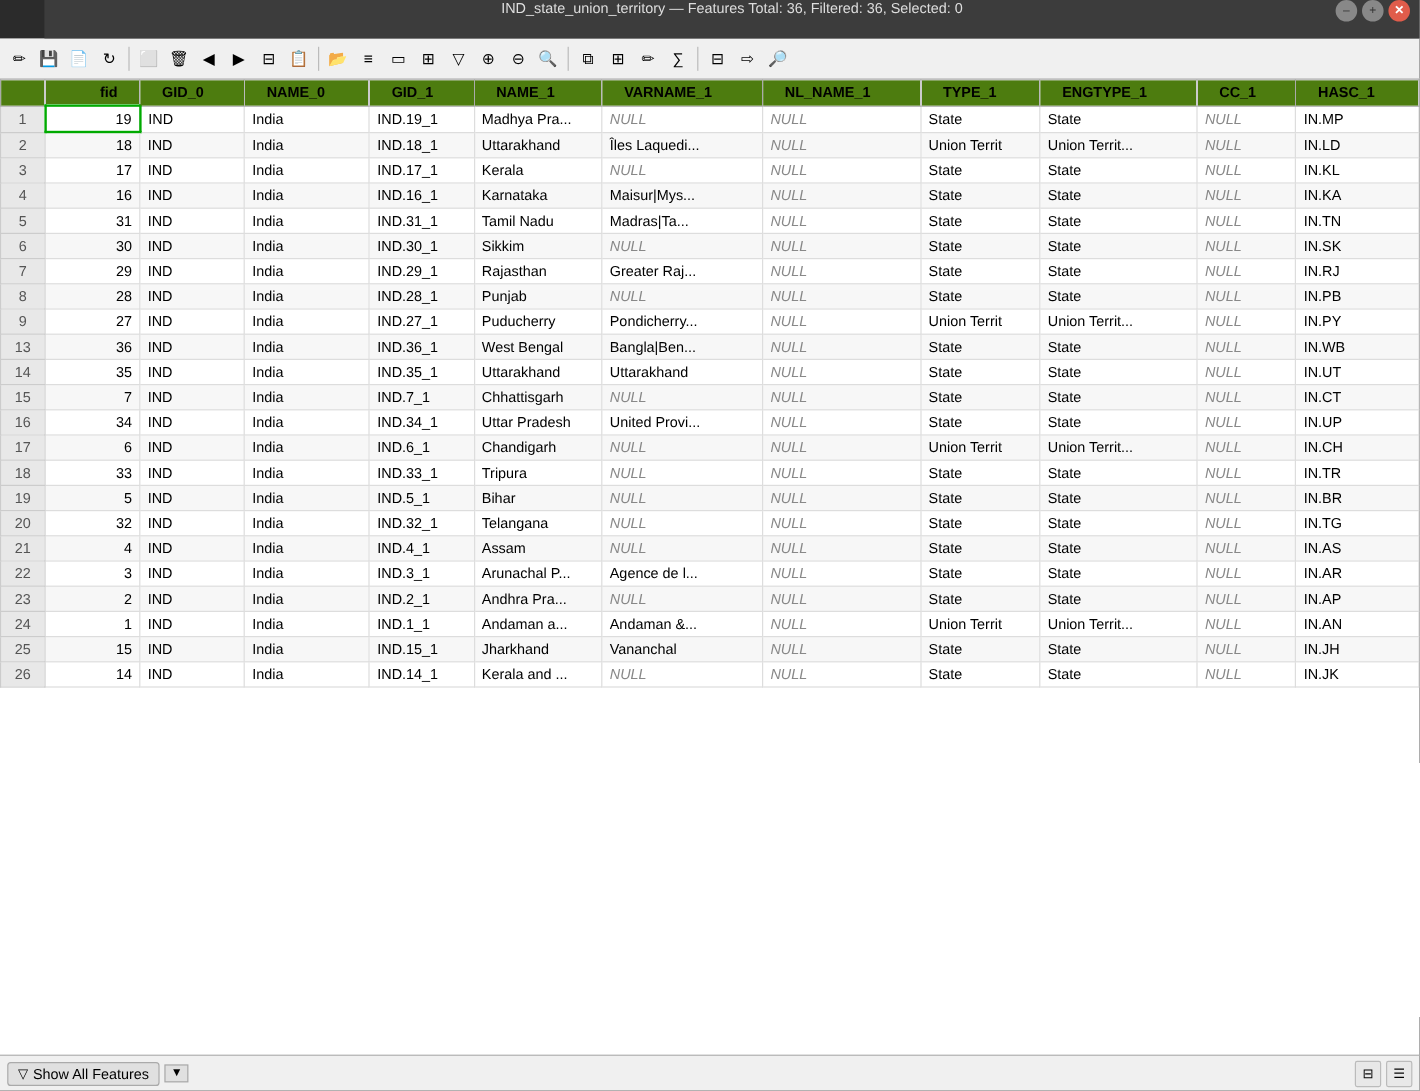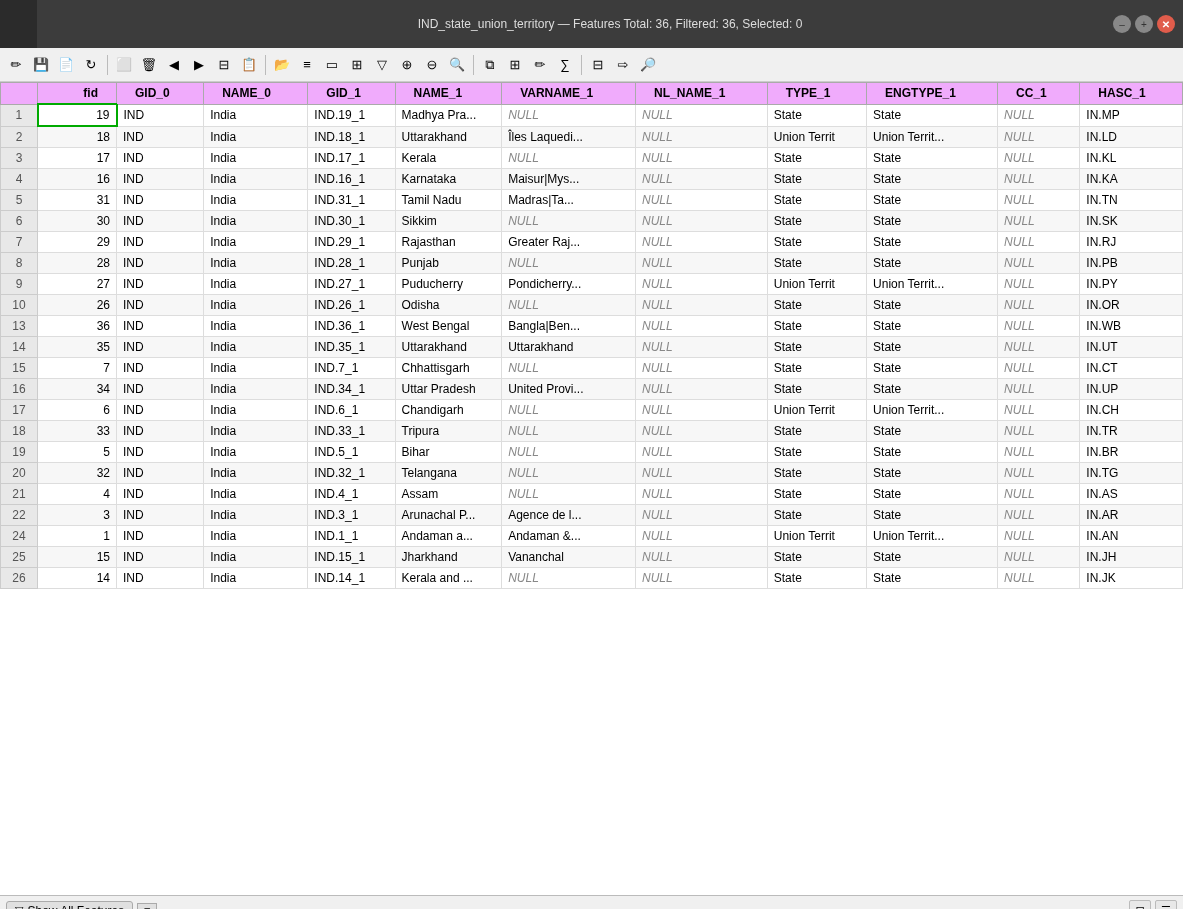--- a/index.html
+++ b/index.html
@@ -11,23 +11,22 @@
       height: 909px;
       overflow: hidden;
       color: #000;
     }
 
     
     .title-bar {
       background: #3c3c3c;
       color: #ddd;
       display: flex;
-      align-items: center;
       justify-content: center;
-      height: 48px;
+      height: 32px;
       position: relative;
       font-size: 12px;
       margin-left: 37px;
     }
     .title-bar-buttons {
       position: absolute;
       right: 8px;
       display: flex;
       gap: 4px;
     }
@@ -83,21 +82,21 @@
       position: relative;
     }
 
     table {
       border-collapse: collapse;
       width: max-content;
       min-width: 100%;
     }
 
     thead th {
-      background: #f0abfc;
+      background: #4d7c0f;
       border: 1px solid #aaa;
       padding: 3px 18px;
       font-weight: bold;
       font-size: 12px;
       position: sticky;
       top: 0;
       z-index: 10;
       white-space: nowrap;
       text-align: left;
       min-width: 60px;
@@ -378,34 +377,20 @@
           <td>IND.27_1</td>
           <td>Puducherry</td>
           <td>Pondicherry...</td>
           <td class="null-val">NULL</td>
           <td>Union Territ</td>
           <td>Union Territ...</td>
           <td class="null-val">NULL</td>
           <td>IN.PY</td>
         </tr>
         <tr>
-          <td class="row-num">10</td>
-          <td class="fid-col">26</td>
-          <td>IND</td>
-          <td>India</td>
-          <td>IND.26_1</td>
-          <td>Odisha</td>
-          <td class="null-val">NULL</td>
-          <td class="null-val">NULL</td>
-          <td>State</td>
-          <td>State</td>
-          <td class="null-val">NULL</td>
-          <td>IN.OR</td>
-        </tr>
-        <tr>
           <td class="row-num">13</td>
           <td class="fid-col">36</td>
           <td>IND</td>
           <td>India</td>
           <td>IND.36_1</td>
           <td>West Bengal</td>
           <td>Bangla|Ben...</td>
           <td class="null-val">NULL</td>
           <td>State</td>
           <td>State</td>
@@ -530,20 +515,34 @@
           <td>IND</td>
           <td>India</td>
           <td>IND.3_1</td>
           <td>Arunachal P...</td>
           <td>Agence de l...</td>
           <td class="null-val">NULL</td>
           <td>State</td>
           <td>State</td>
           <td class="null-val">NULL</td>
           <td>IN.AR</td>
+        </tr>
+        <tr>
+          <td class="row-num">23</td>
+          <td class="fid-col">2</td>
+          <td>IND</td>
+          <td>India</td>
+          <td>IND.2_1</td>
+          <td>Andhra Pra...</td>
+          <td class="null-val">NULL</td>
+          <td class="null-val">NULL</td>
+          <td>State</td>
+          <td>State</td>
+          <td class="null-val">NULL</td>
+          <td>IN.AP</td>
         </tr>
         <tr>
           <td class="row-num">24</td>
           <td class="fid-col">1</td>
           <td>IND</td>
           <td>India</td>
           <td>IND.1_1</td>
           <td>Andaman a...</td>
           <td>Andaman &amp;...</td>
           <td class="null-val">NULL</td>

